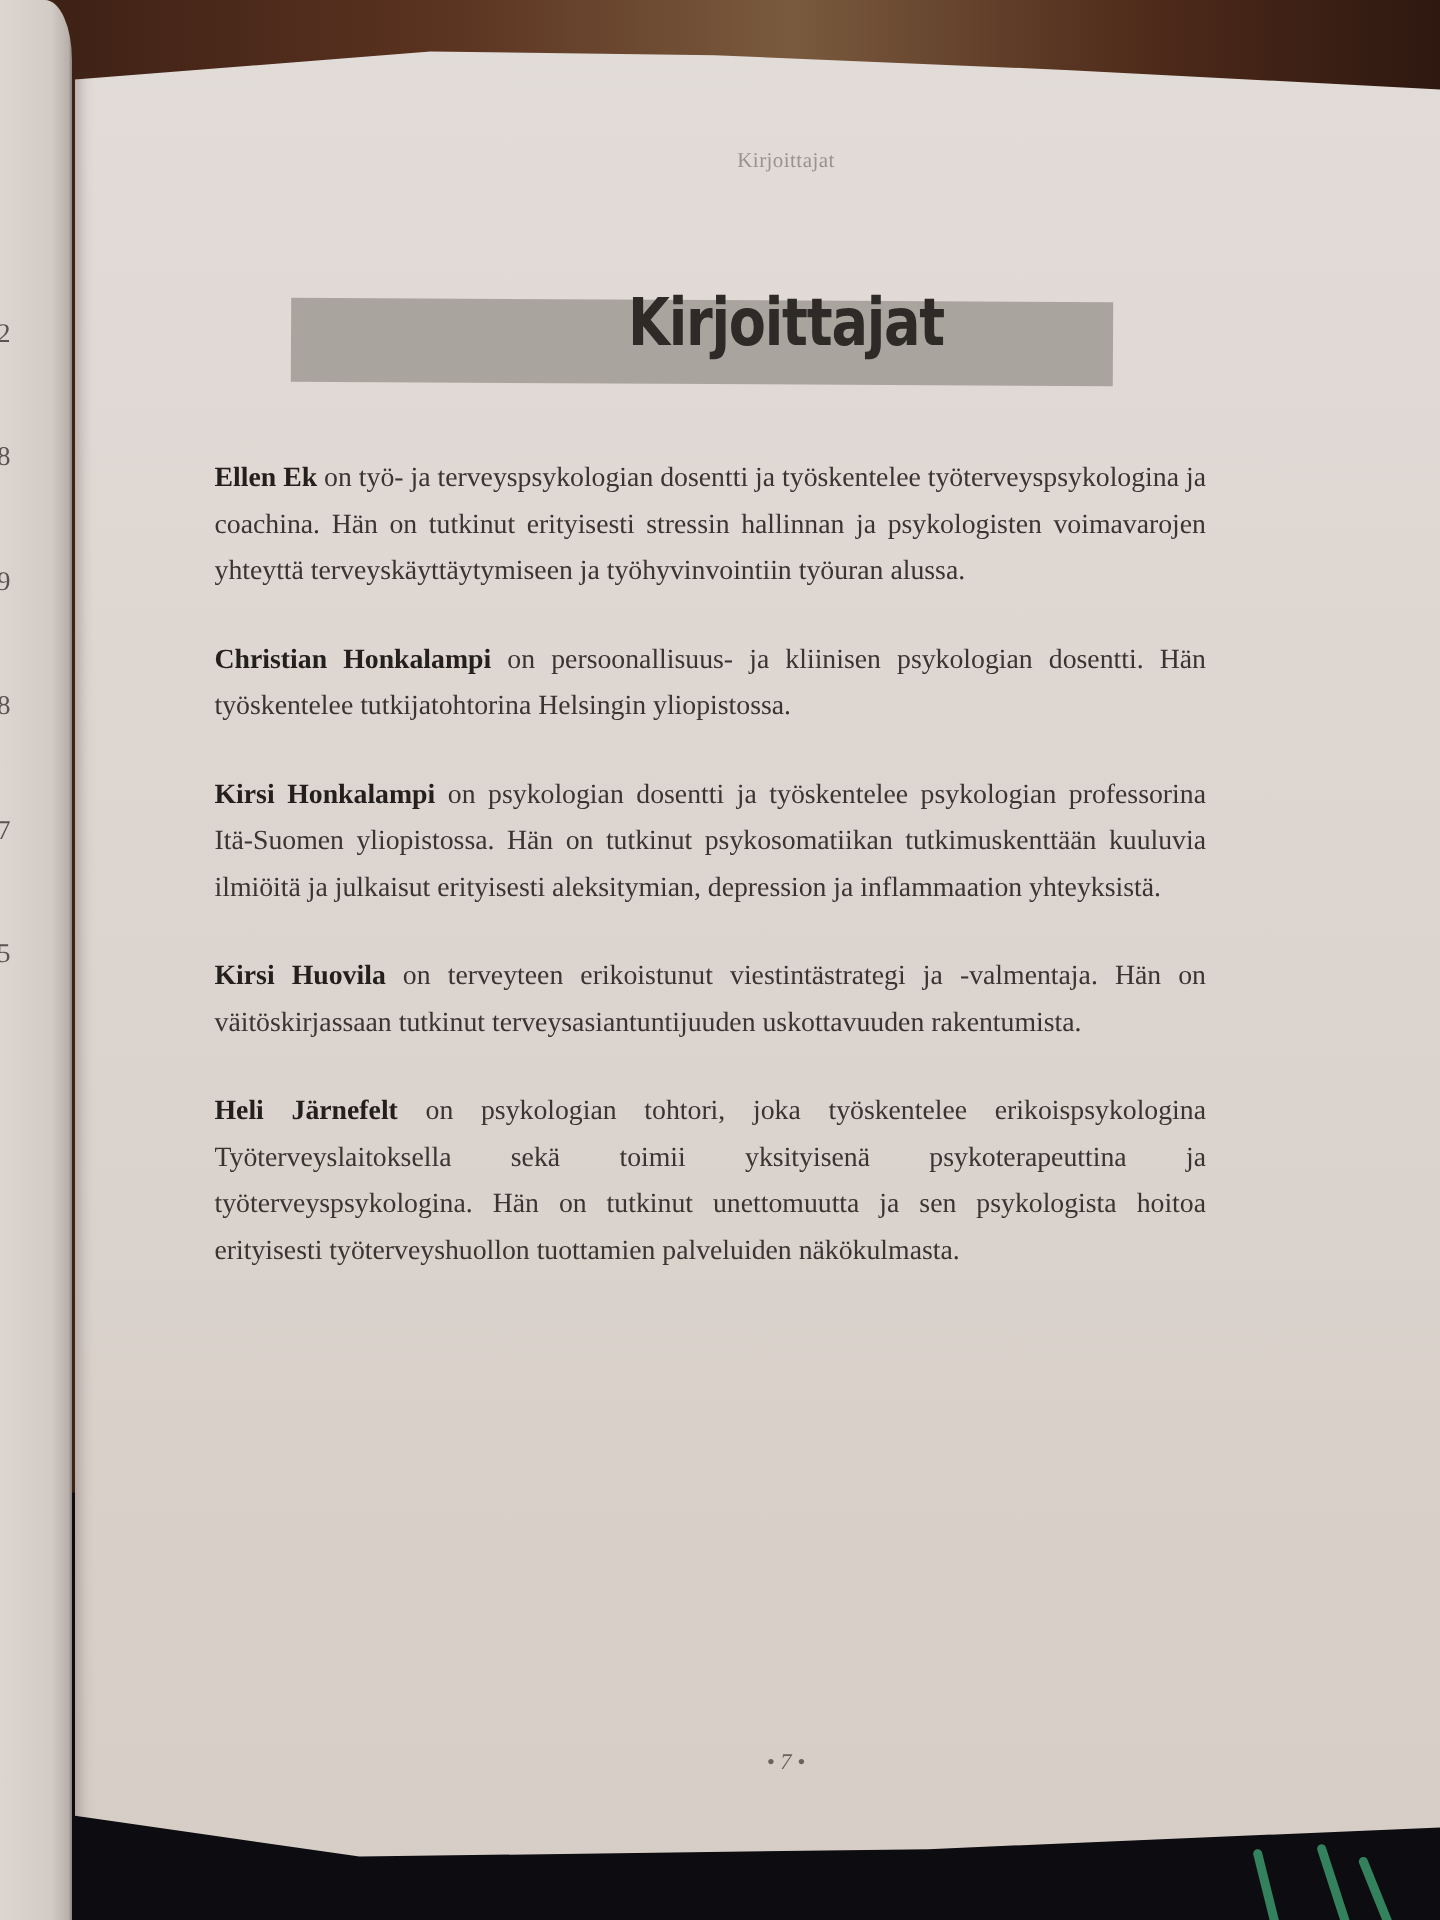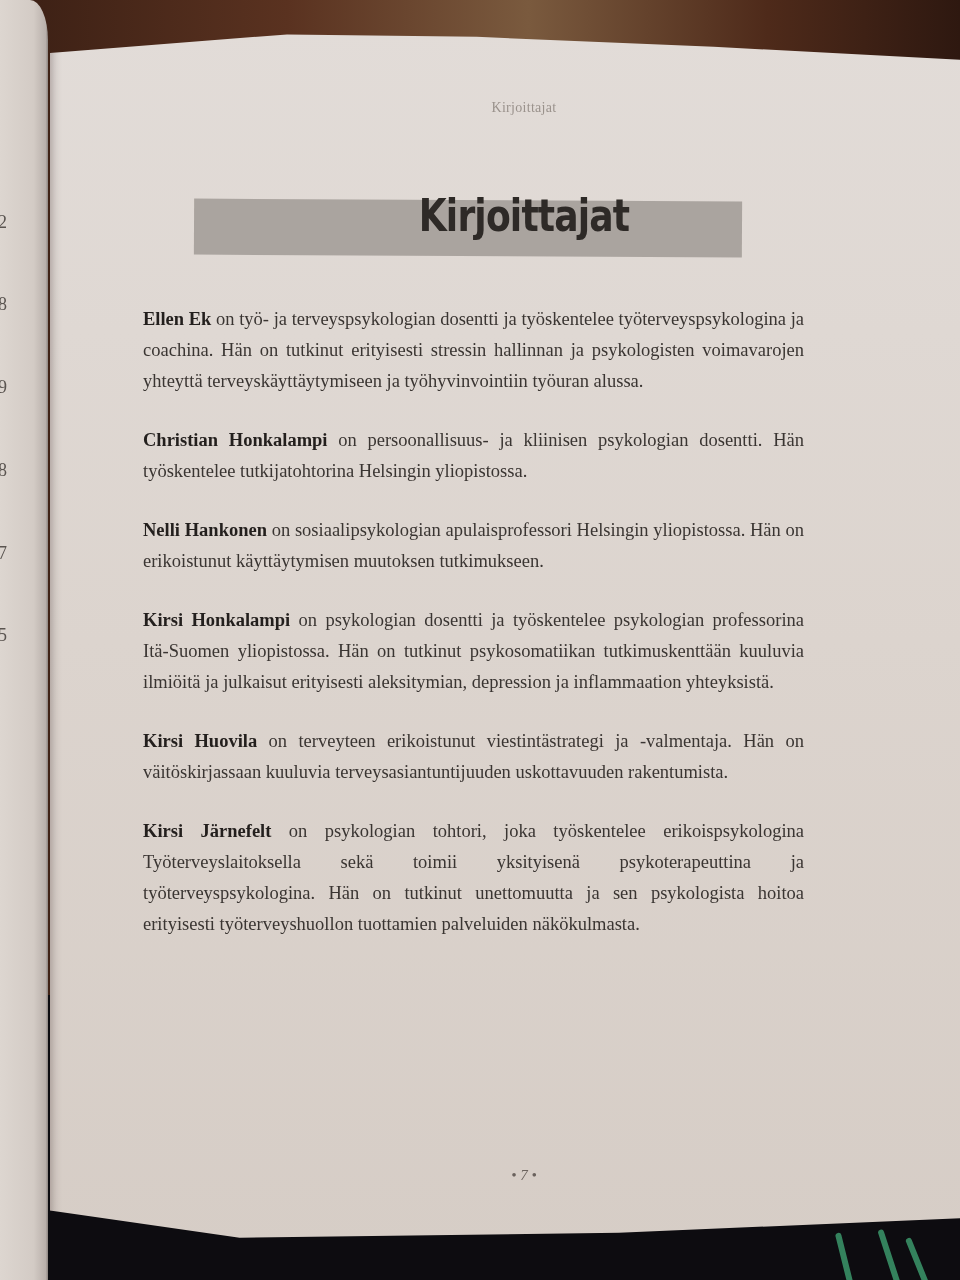--- a/index.html
+++ b/index.html
@@ -149,20 +149,19 @@
 
 <div class="page">
   <div class="running-head">Kirjoittajat</div>
 
   <div class="title-bar"></div>
   <div class="title-text">Kirjoittajat</div>
 
   <div class="bios">
     <p class="bio"><span class="name">Ellen Ek</span><span> on työ- ja terveyspsykologian dosentti ja työskentelee työterveyspsykologina ja coachina. Hän on tutkinut erityisesti stressin hallinnan ja psykologisten voimavarojen yhteyttä terveyskäyttäytymiseen ja työhyvinvointiin työuran alussa.</span></p>
     <p class="bio"><span class="name">Christian Honkalampi</span><span> on persoonallisuus- ja kliinisen psykologian dosentti. Hän työskentelee tutkijatohtorina Helsingin yliopistossa.</span></p>
-    <p class="bio"><span class="name">Nelli Hankonen</span><span> on sosiaalipsykologian apulaisprofessori Helsingin yliopistossa. Hän on erikoistunut käyttäytymisen muutoksen tutkimukseen.</span></p>
     <p class="bio"><span class="name">Kirsi Honkalampi</span><span> on psykologian dosentti ja työskentelee psykologian professorina Itä-Suomen yliopistossa. Hän on tutkinut psykosomatiikan tutkimuskenttään kuuluvia ilmiöitä ja julkaisut erityisesti aleksitymian, depression ja inflammaation yhteyksistä.</span></p>
-    <p class="bio"><span class="name">Kirsi Huovila</span><span> on terveyteen erikoistunut viestintästrategi ja -valmentaja. Hän on väitöskirjassaan kuuluvia terveysasiantuntijuuden uskottavuuden rakentumista.</span></p>
-    <p class="bio"><span class="name">Kirsi Järnefelt</span><span> on psykologian tohtori, joka työskentelee erikoispsykologina Työterveyslaitoksella sekä toimii yksityisenä psykoterapeuttina ja työterveyspsykologina. Hän on tutkinut unettomuutta ja sen psykologista hoitoa erityisesti työterveyshuollon tuottamien palveluiden näkökulmasta.</span></p>
+    <p class="bio"><span class="name">Kirsi Huovila</span><span> on terveyteen erikoistunut viestintästrategi ja -valmentaja. Hän on väitöskirjassaan tutkinut terveysasiantuntijuuden uskottavuuden rakentumista.</span></p>
+    <p class="bio"><span class="name">Heli Järnefelt</span><span> on psykologian tohtori, joka työskentelee erikoispsykologina Työterveyslaitoksella sekä toimii yksityisenä psykoterapeuttina ja työterveyspsykologina. Hän on tutkinut unettomuutta ja sen psykologista hoitoa erityisesti työterveyshuollon tuottamien palveluiden näkökulmasta.</span></p>
   </div>
 
   <div class="folio">• 7 •</div>
 </div>
 
 </body></html>

